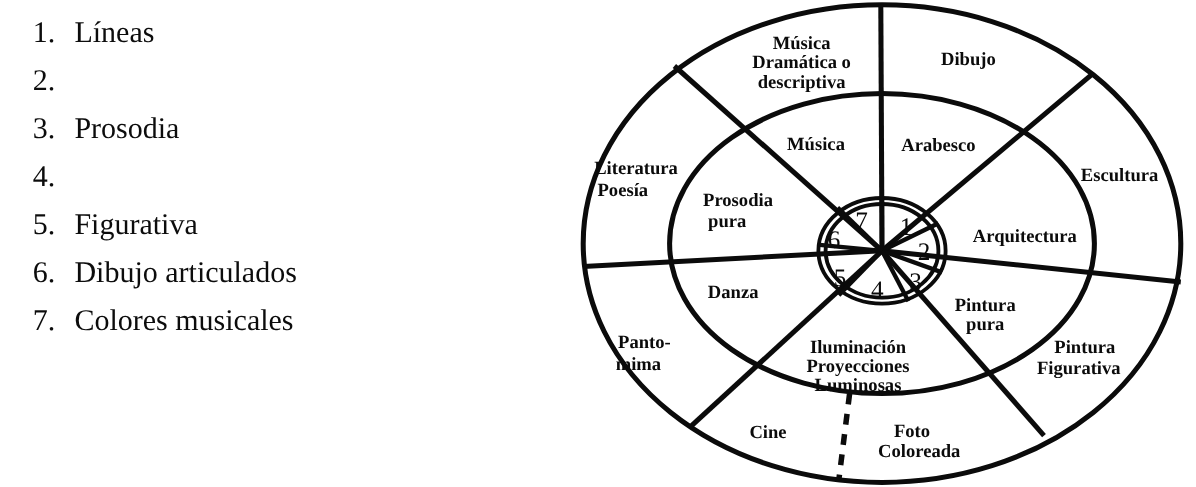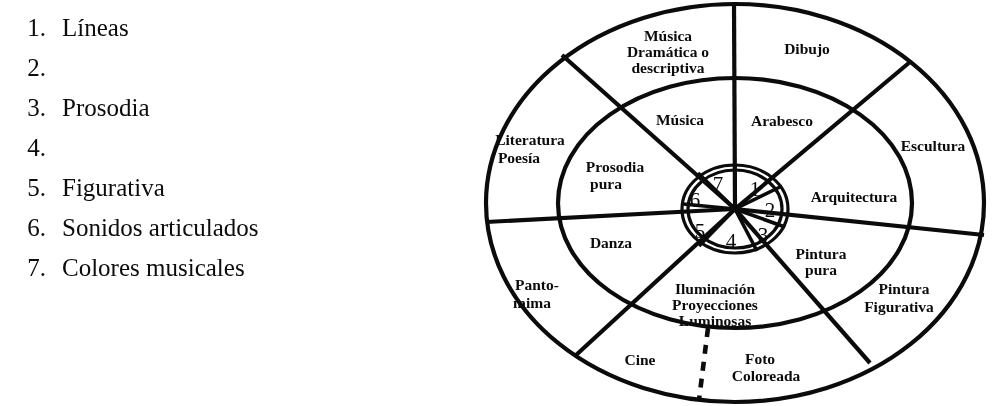--- a/index.html
+++ b/index.html
@@ -116,21 +116,21 @@
     </li>
     <li>
       <span class="legend-num">4.</span>
     </li>
     <li>
       <span class="legend-num">5.</span>
       <span class="legend-label">Figurativa</span>
     </li>
     <li>
       <span class="legend-num">6.</span>
-      <span class="legend-label">Sonidos articulados</span>
+      <span class="legend-label">Dibujo articulados</span>
     </li>
     <li>
       <span class="legend-num">7.</span>
       <span class="legend-label">Colores musicales</span>
     </li>
   </ul>
 
   <div id="diagram-wrap">
     <svg width="527" height="406" viewBox="0 0 527 406" xmlns="http://www.w3.org/2000/svg">
 

